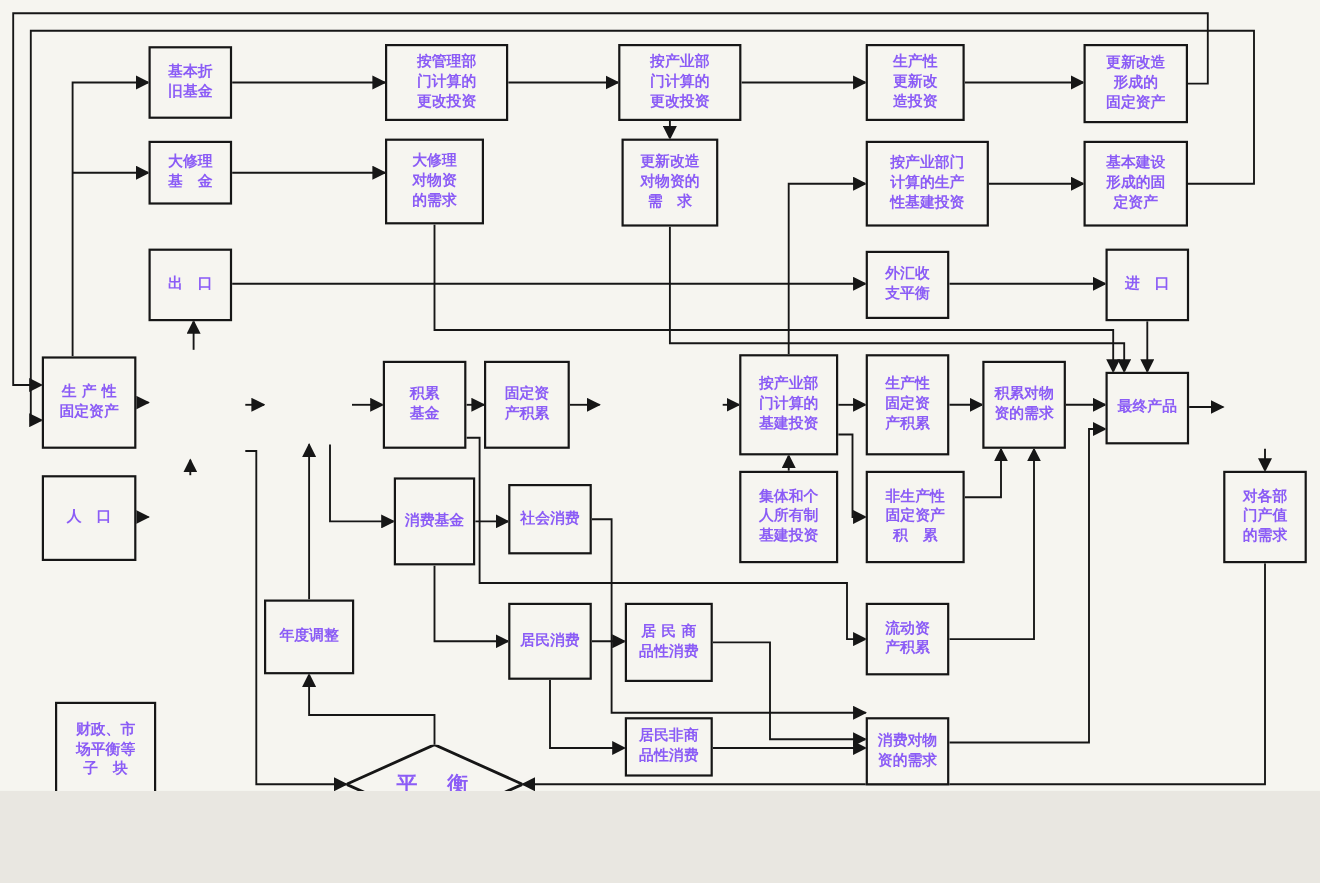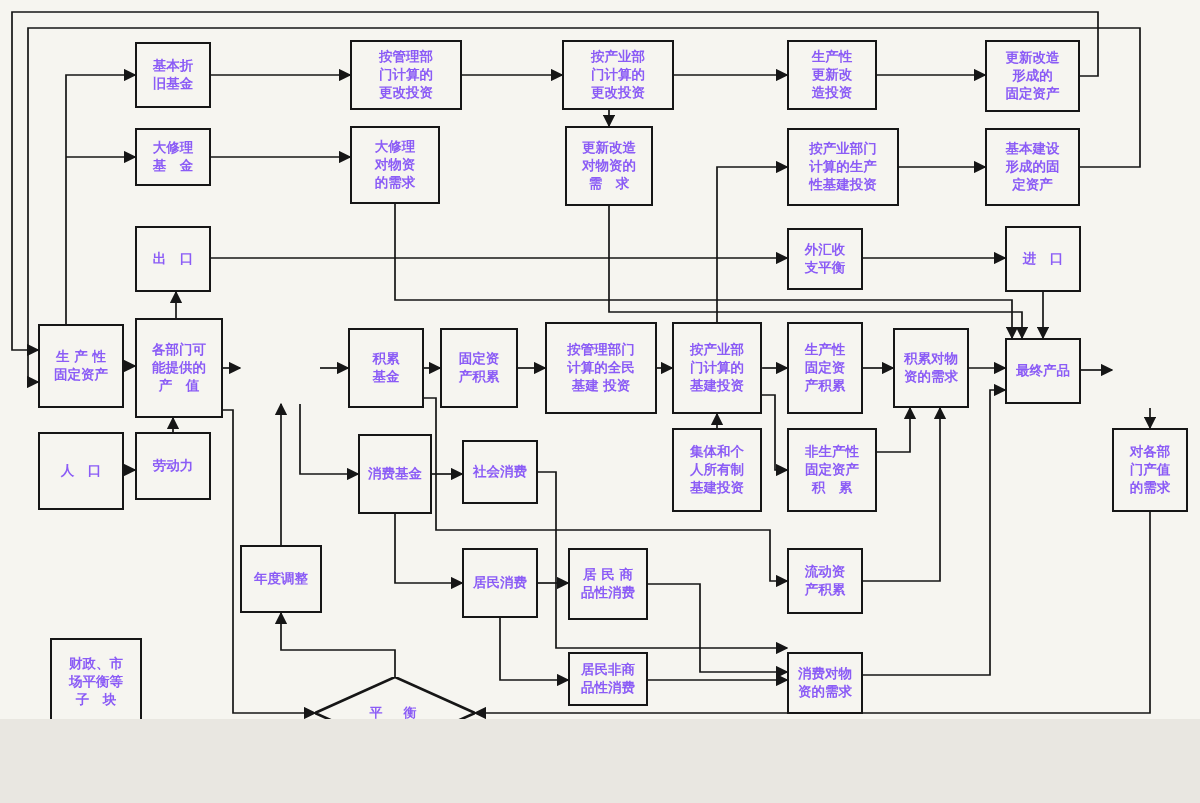--- a/index.html
+++ b/index.html
@@ -15,21 +15,21 @@
     position:absolute; z-index:2; box-sizing:border-box;
     background:#f6f5f0; border:2.6px solid #161616;
     display:flex; align-items:center; justify-content:center;
     text-align:center; font-weight:700; font-size:13.5px; line-height:1.32;
     white-space:pre-line; padding:2px;
   }
   .diamond-wrap { position:absolute; z-index:2; }
   .diamond-label {
     position:absolute; left:0; top:0; width:100%; height:100%;
     display:flex; align-items:center; justify-content:center;
-    font-weight:700; font-size:13px; letter-spacing:4px; white-space:pre;
+    font-weight:700; font-size:19px; letter-spacing:4px; white-space:pre;
   }
   .title {
     position:absolute; z-index:2; text-align:center;
     font-weight:700; font-size:14px; letter-spacing:3px;
   }
 </style>
 </head>
 <body>
 
 <div class="stage">
@@ -133,42 +133,35 @@
 形成的固
 定资产</div>
 
   <div class="node" style="left:135px;top:226px;width:76px;height:66px">出　口</div>
   <div class="node" style="left:787px;top:228px;width:76px;height:62px">外汇收
 支平衡</div>
   <div class="node" style="left:1005px;top:226px;width:76px;height:66px">进　口</div>
 
   <div class="node" style="left:38px;top:324px;width:86px;height:84px">生 产 性
 固定资产</div>
-  <div class="node" style="left:135px;top:318px;width:88px;height:100px">各部门可
-能提供的
-产　值</div>
   <div class="node" style="left:348px;top:328px;width:76px;height:80px">积累
 基金</div>
   <div class="node" style="left:440px;top:328px;width:78px;height:80px">固定资
 产积累</div>
-  <div class="node" style="left:545px;top:322px;width:112px;height:92px">按管理部门
-计算的全民
-基建 投资</div>
   <div class="node" style="left:672px;top:322px;width:90px;height:92px">按产业部
 门计算的
 基建投资</div>
   <div class="node" style="left:787px;top:322px;width:76px;height:92px">生产性
 固定资
 产积累</div>
   <div class="node" style="left:893px;top:328px;width:76px;height:80px">积累对物
 资的需求</div>
   <div class="node" style="left:1005px;top:338px;width:76px;height:66px">最终产品</div>
 
   <div class="node" style="left:38px;top:432px;width:86px;height:78px">人　口</div>
-  <div class="node" style="left:135px;top:432px;width:76px;height:68px">劳动力</div>
   <div class="node" style="left:358px;top:434px;width:74px;height:80px">消费基金</div>
   <div class="node" style="left:462px;top:440px;width:76px;height:64px">社会消费</div>
   <div class="node" style="left:672px;top:428px;width:90px;height:84px">集体和个
 人所有制
 基建投资</div>
   <div class="node" style="left:787px;top:428px;width:90px;height:84px">非生产性
 固定资产
 积　累</div>
   <div class="node" style="left:1112px;top:428px;width:76px;height:84px">对各部
 门产值

